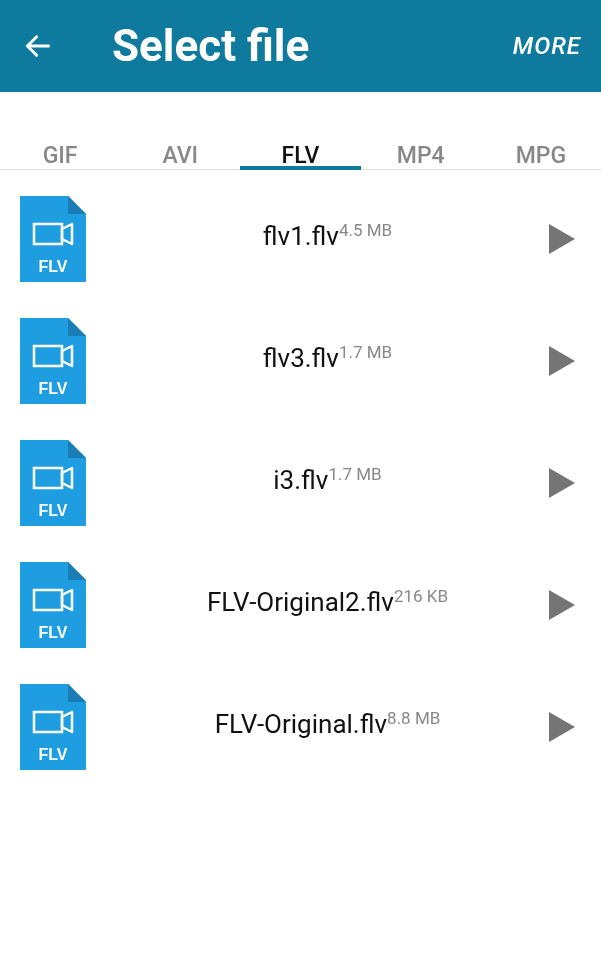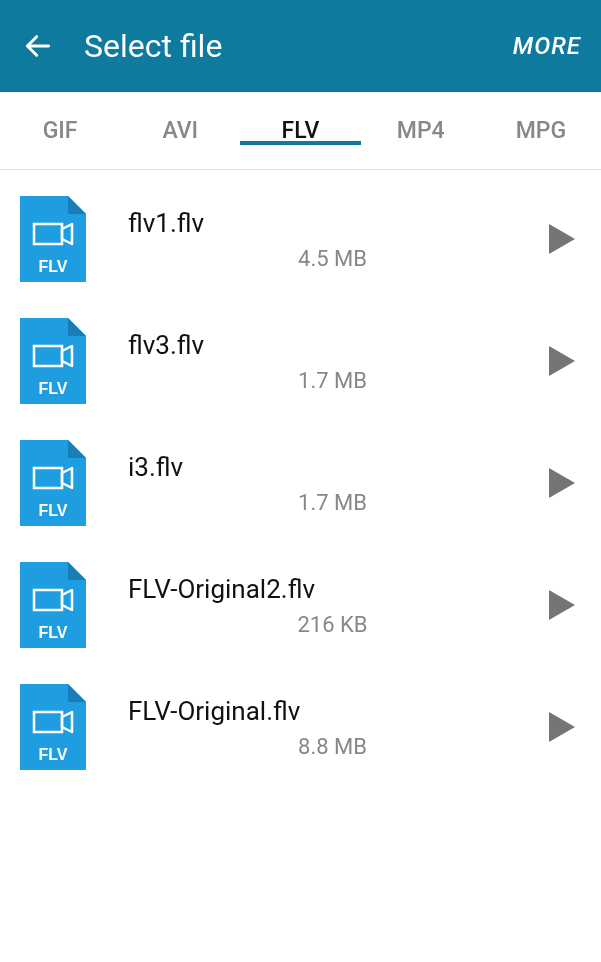--- a/index.html
+++ b/index.html
@@ -20,37 +20,37 @@
   }
   .back-arrow {
     width: 36px;
     height: 36px;
     display: flex;
     align-items: center;
     justify-content: center;
     cursor: pointer;
   }
   .header-title {
-    font-size: 32px;
-    font-weight: 400;
-    margin-left: 28px;
+    font-size: 44px;
+    font-weight: 700;
+    margin-left: 56px;
     flex: 1;
   }
   .more-btn {
     font-size: 24px;
     font-weight: 500;
     letter-spacing: 1px;
     cursor: pointer;
     font-style: italic;
   }
   .tabs {
     display: flex;
     border-bottom: 1px solid #e0e0e0;
     height: 78px;
-    align-items: center;
+    align-items: flex-end;
     background: #fff;
   }
   .tab {
     flex: 1;
     display: flex;
     align-items: center;
     justify-content: center;
     font-size: 23px;
     font-weight: 500;
     color: #888;
@@ -79,33 +79,32 @@
     cursor: pointer;
   }
   .file-icon {
     width: 66px;
     height: 86px;
     position: relative;
     flex-shrink: 0;
   }
   .file-info {
     flex: 1;
-    margin-left: 42px;
-    display: flex;
-    flex-direction: column;
+    margin-left: 32px;
+    display: flex;
     justify-content: center;
   }
   .file-name {
     font-size: 26px;
     color: #111;
     line-height: 1.25;
     margin-bottom: 6px;
   }
   .file-size {
-    font-size: 22px;
+    font-size: 17px;
     color: #888;
     text-align: center;
   }
   .play-btn {
     width: 30px;
     height: 30px;
     display: flex;
     align-items: center;
     justify-content: center;
     cursor: pointer;

